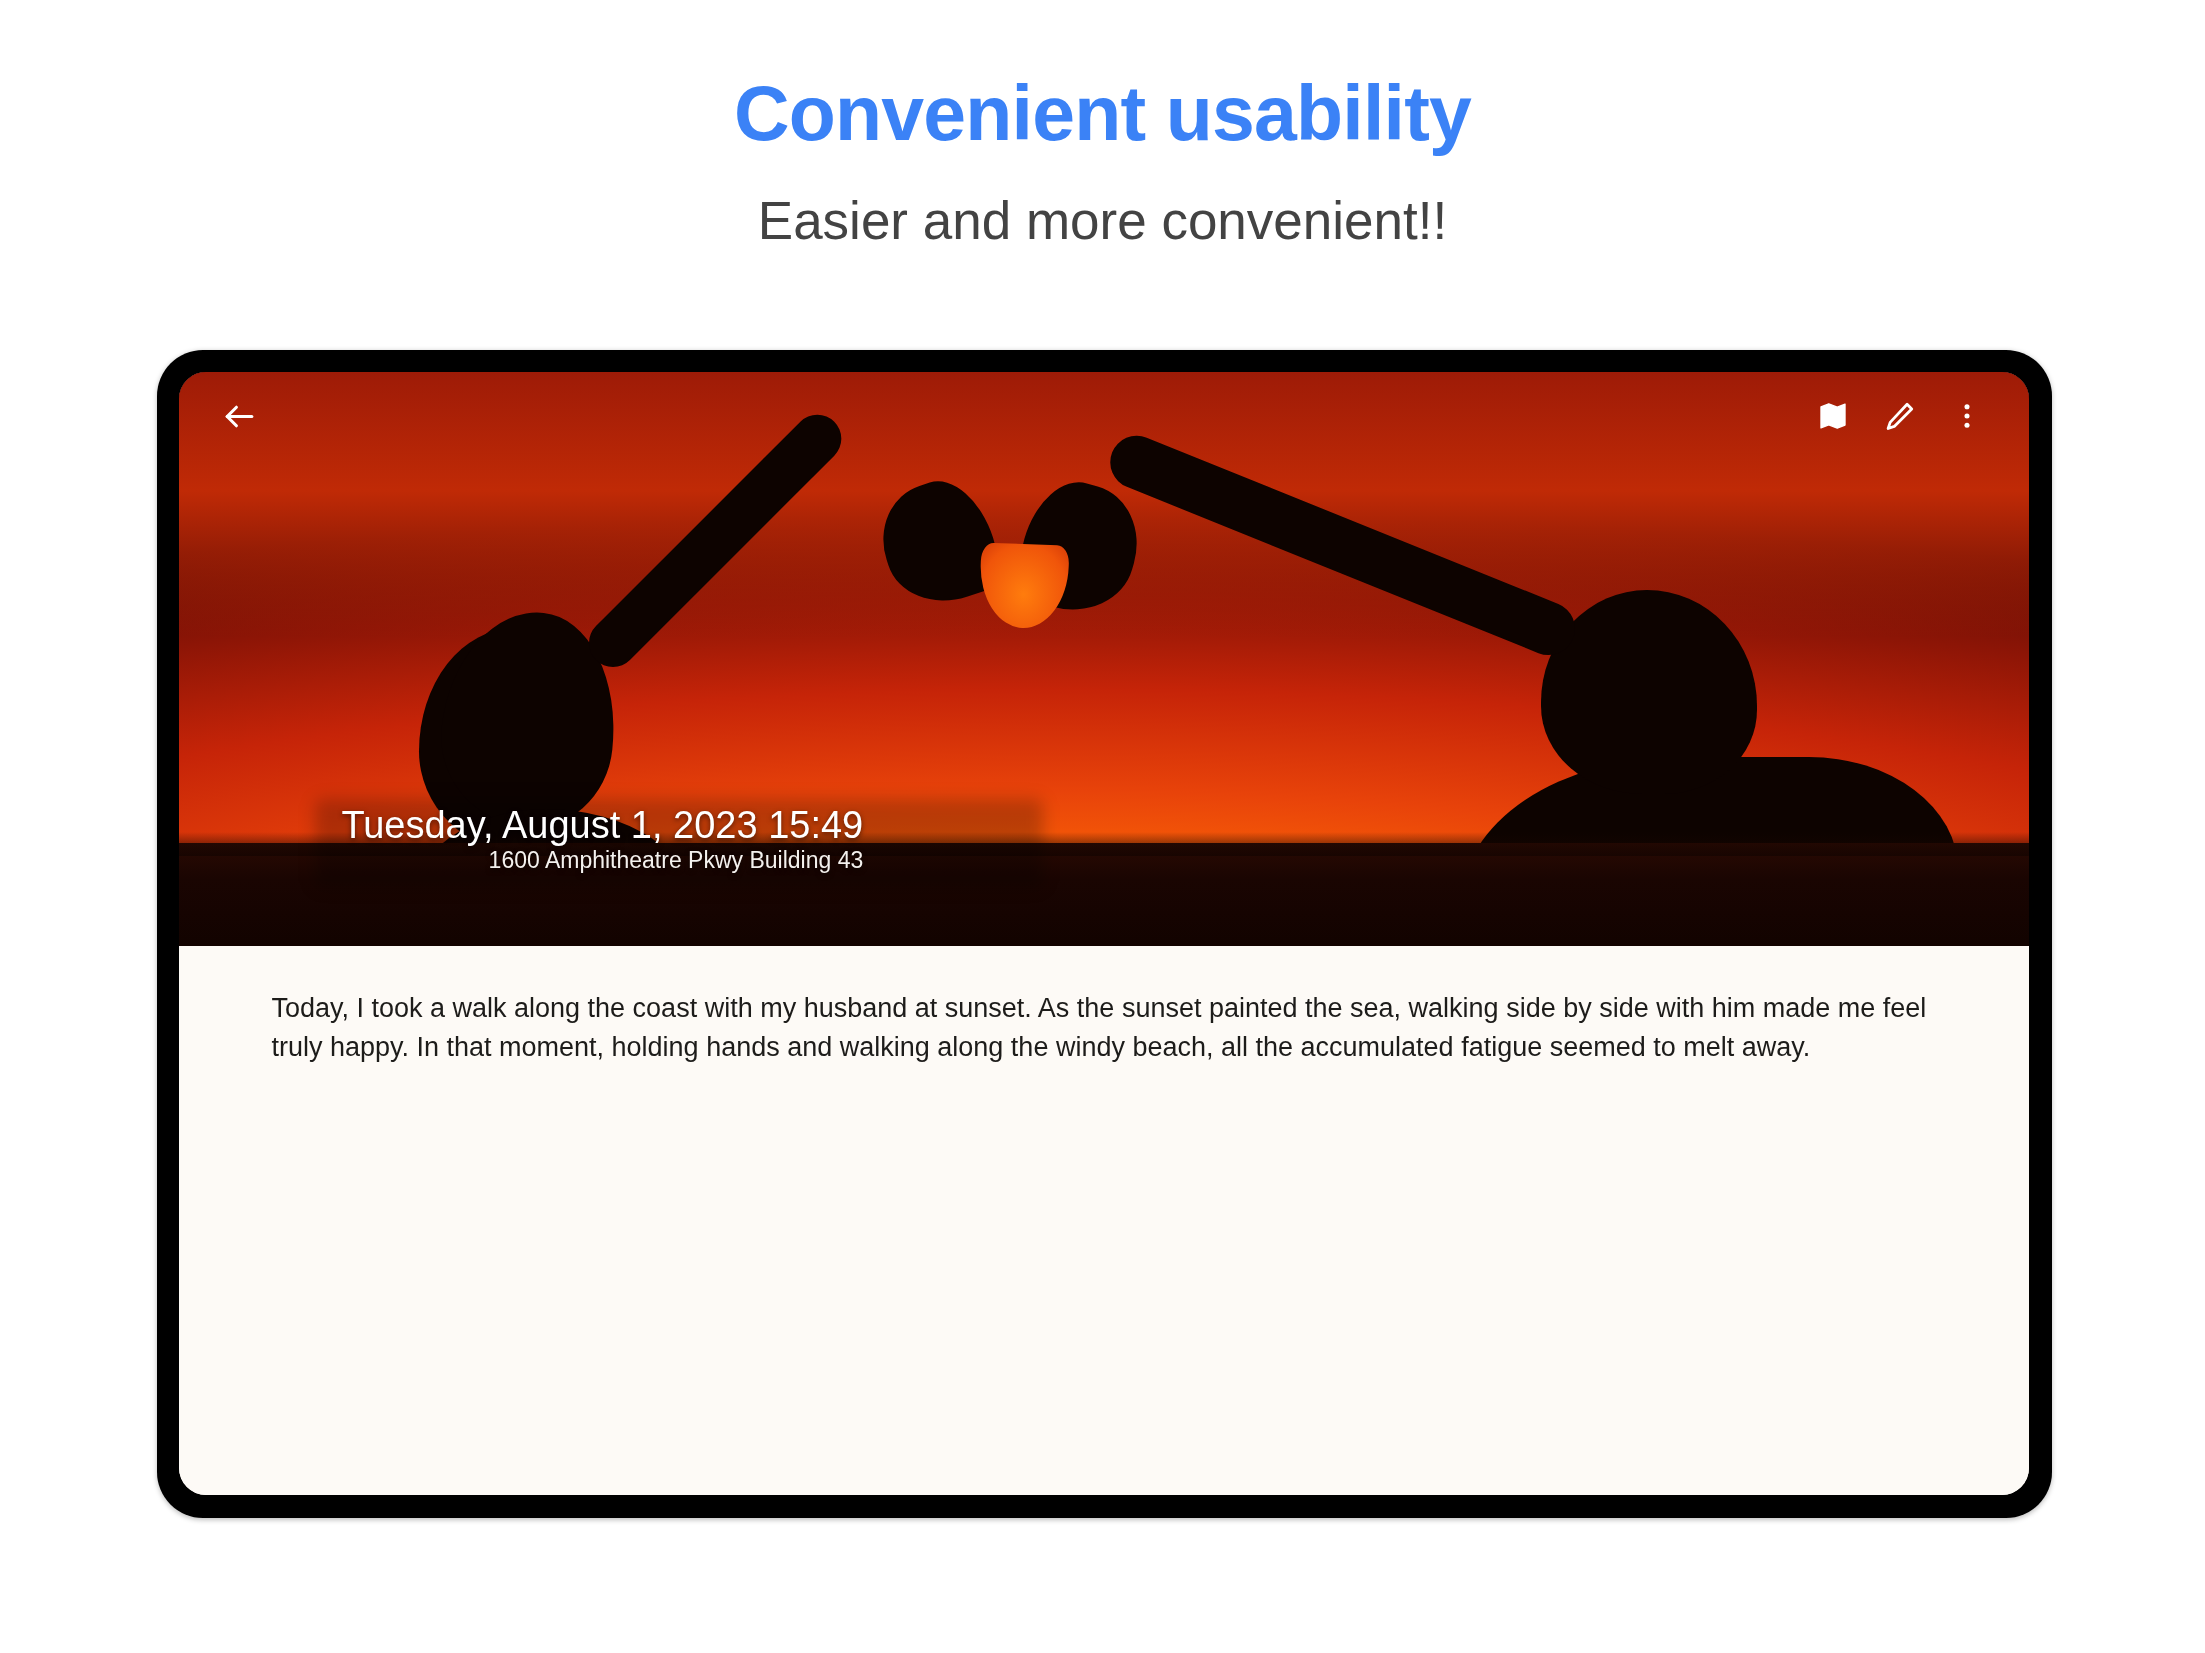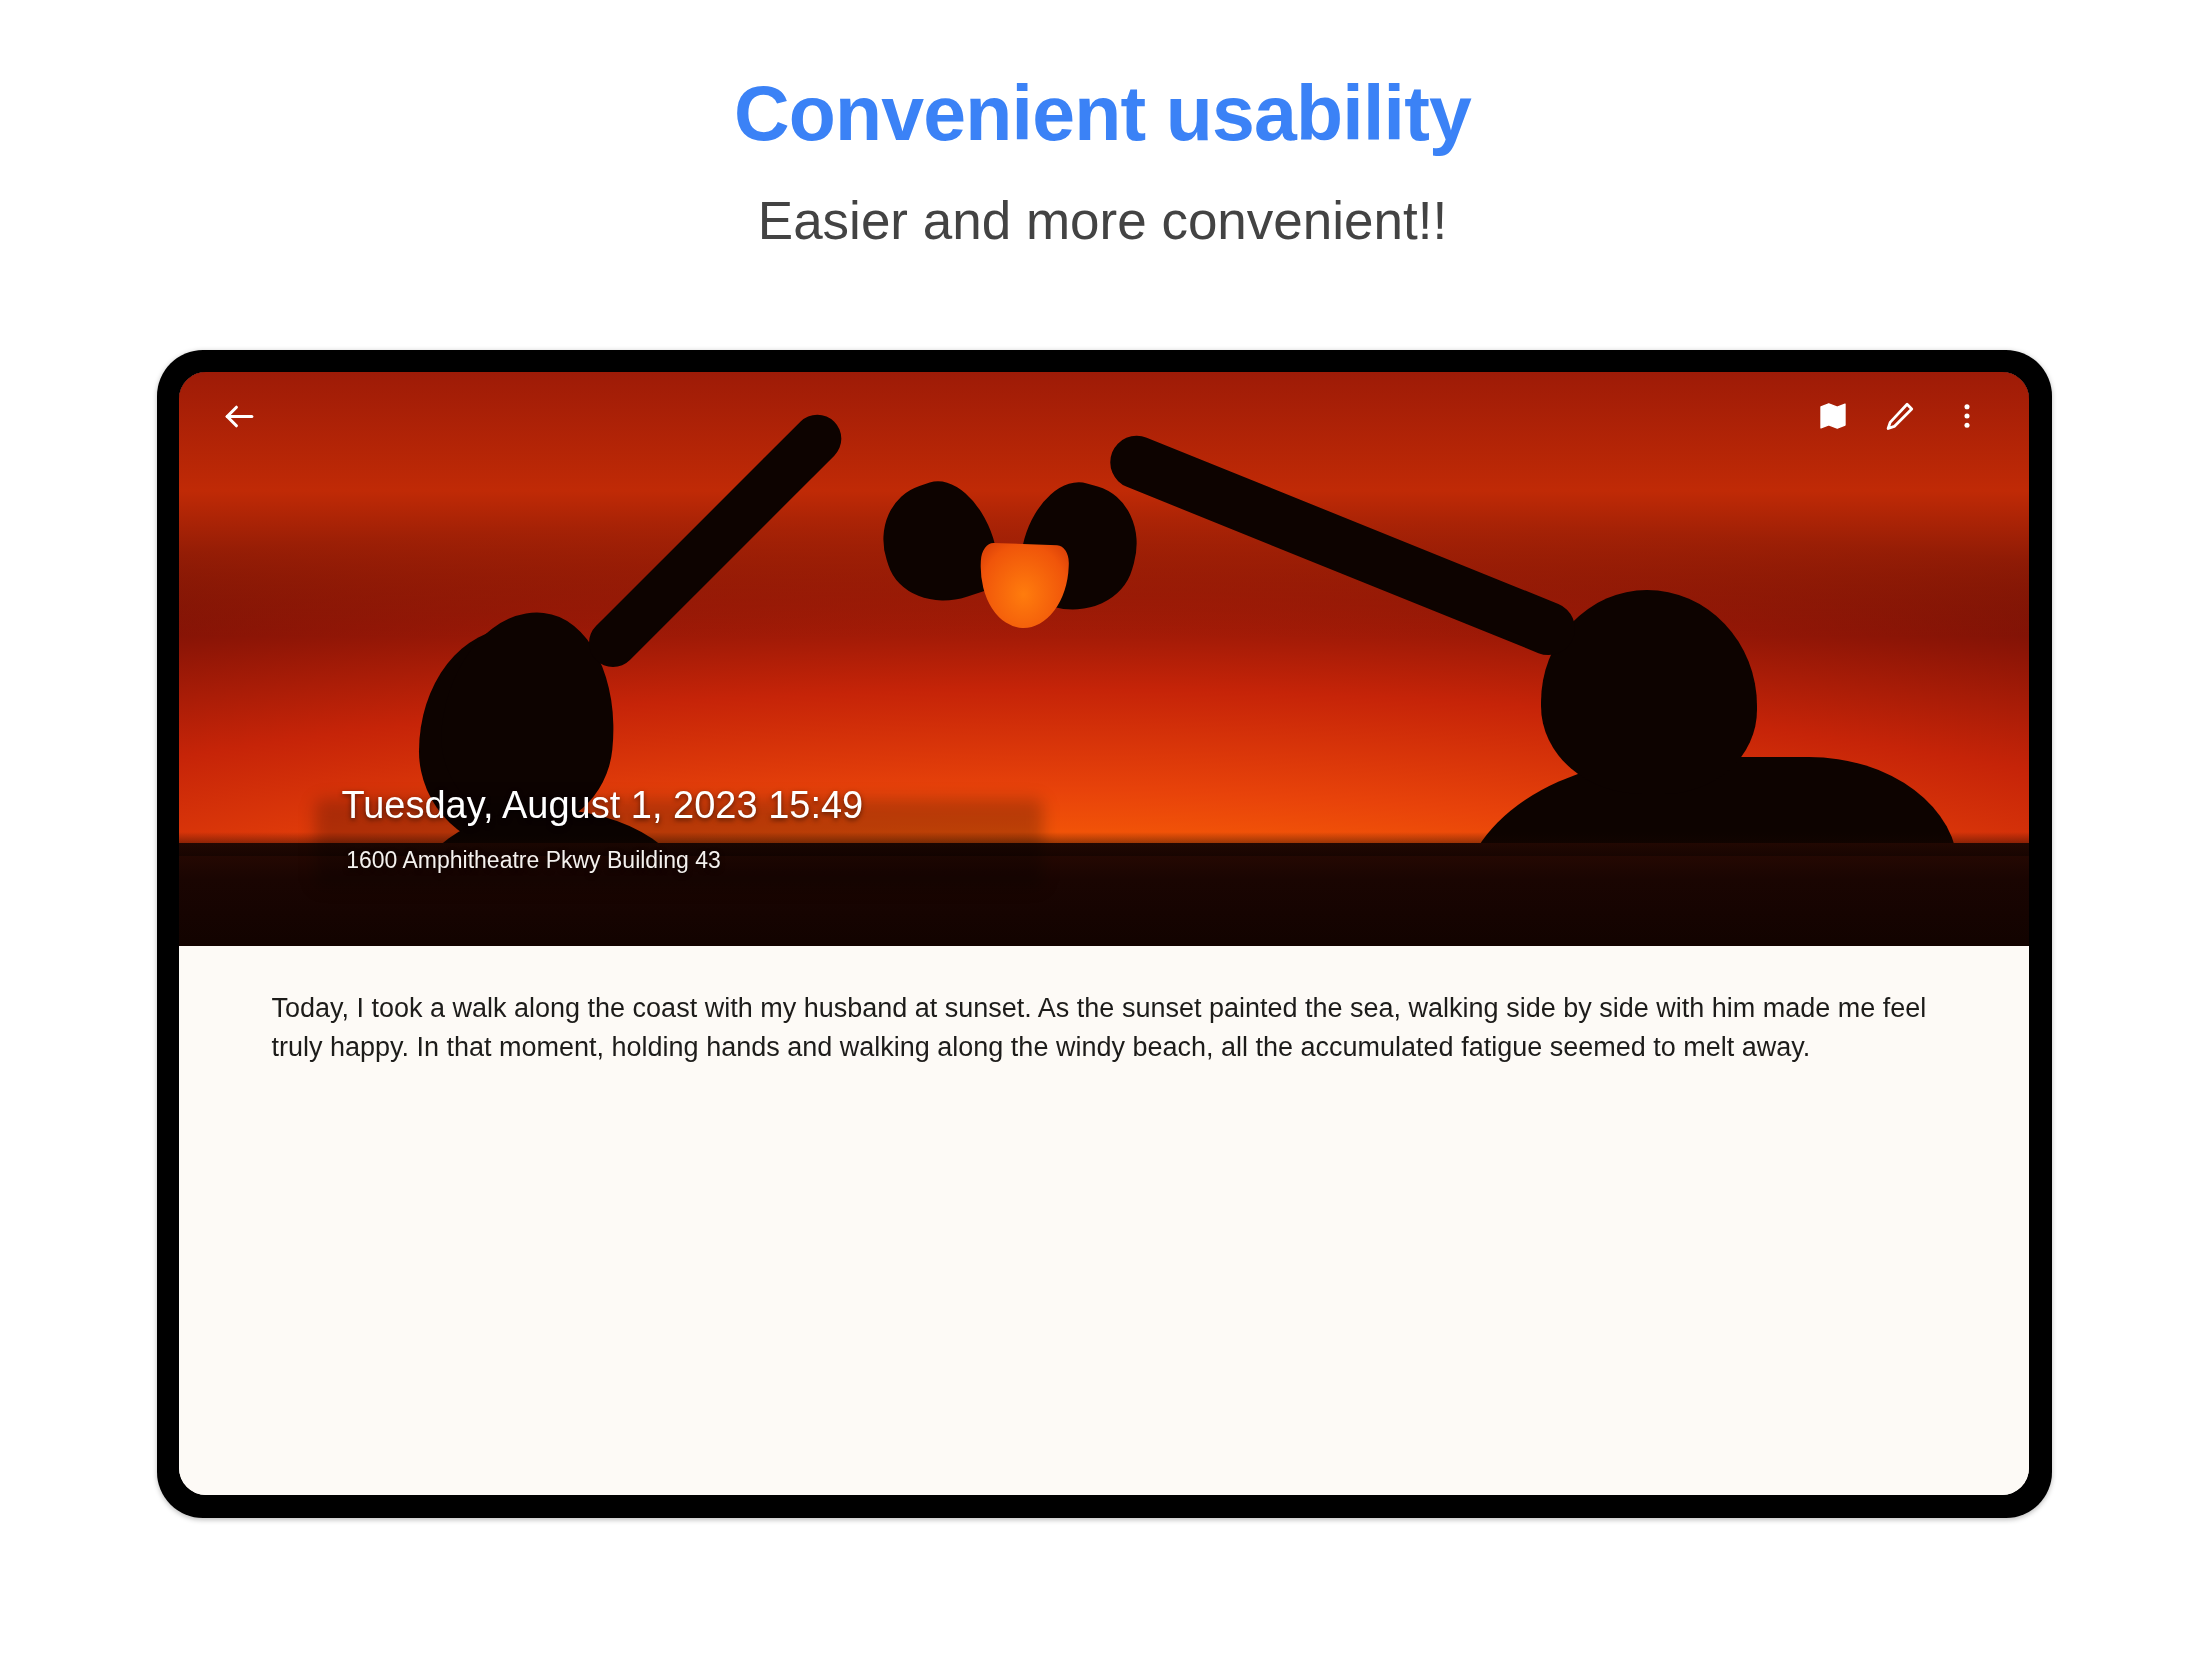--- a/index.html
+++ b/index.html
@@ -68,20 +68,21 @@
     background: #fdfaf6;
   }
 
   
   .hero {
     position: relative;
     width: 100%;
     height: 574px;
     overflow: hidden;
     background: #1a0400;
+    text-align: right;
   }
   
   .sky {
     position: absolute;
     inset: 0;
     background:
       radial-gradient(ellipse 120% 80% at 48% 105%, #ff8c14 0%, #ff6a05 18%, #e8430a 40%, #c62408 62%, #8d1506 82%, #5a0b05 100%);
   }
   .sky-top {
     position: absolute;
@@ -195,21 +196,21 @@
     color: #ffffff;
   }
   .hero-datetime {
     font-size: 38px;
     line-height: 1.12;
     color: #ffffff;
     text-shadow: 0 1.6px 5.6px rgba(0,0,0,0.55);
     white-space: nowrap;
   }
   .hero-location {
-    margin-top: 21px;
+    margin-top: 1px;
     margin-left: 4.8px;
     font-size: 23px;
     color: #f4f1ee;
     text-shadow: 0 1.6px 5.6px rgba(0,0,0,0.55);
     white-space: nowrap;
   }
 
   
   .appbar {
     position: absolute;

